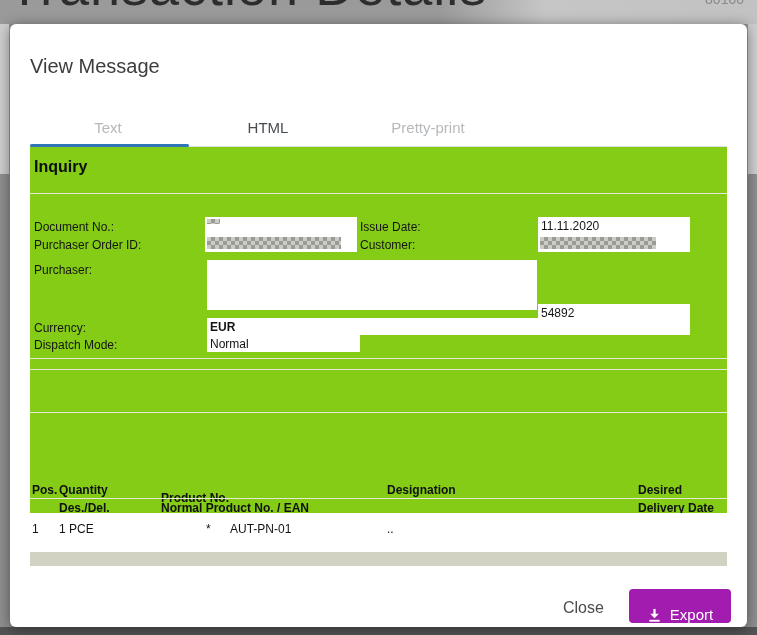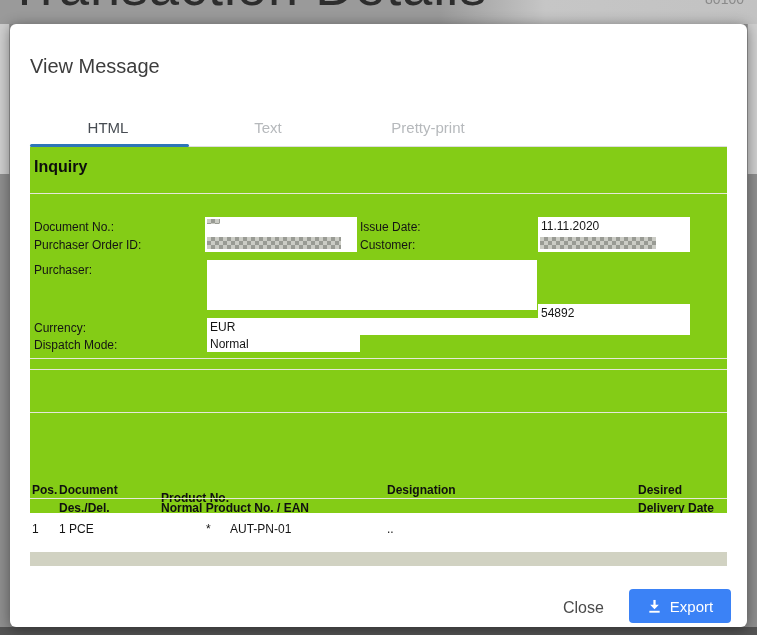--- a/index.html
+++ b/index.html
@@ -96,44 +96,44 @@
   }
 
   
   .close-btn {
     position:absolute; left:545px; top:571px;
     font-size:16px; color:#4b4b4b; background:none; border:none;
     cursor:pointer; font-family:inherit; padding:4px 8px;
   }
   .export-btn {
     position:absolute; left:619px; top:565px; width:102px; height:34px;
-    background:#3b82f6; border:none; border-radius:4px; cursor:pointer;
+    background:#a21caf; border:none; border-radius:4px; cursor:pointer;
     color:#ffffff; font-size:15px; font-family:inherit;
-    display:flex; align-items:center; justify-content:center; gap:8px;
+    display:flex; align-items:flex-end; justify-content:center; gap:8px;
   }
   .export-btn svg { display:block; }
 </style>
 </head>
 <body>
 
 <div class="backdrop-top">
   <div class="backdrop-heading">Transaction Details</div>
   <div class="backdrop-number">80100</div>
 </div>
 <div class="side-sliver-left"></div>
 <div class="side-sliver-right"></div>
 <div class="backdrop-bottom"></div>
 
 <div class="modal">
 
   <div class="modal-title">View Message</div>
 
   <div class="tabs">
+    <div class="tab">Text</div>
     <div class="tab active">HTML</div>
-    <div class="tab">Text</div>
     <div class="tab">Pretty-print</div>
   </div>
   <div class="tab-line"></div>
   <div class="tab-line-active"></div>
 
   <div class="panel">
 
     <div class="abs doc-heading" style="left:4px; top:11px;">Inquiry</div>
     <div class="hairline" style="top:46px;"></div>
 
@@ -157,34 +157,34 @@
     </div>
 
     <div class="whitebox" style="left:177px; top:113px; width:330px; height:50px;">
       <div class="val"></div>
     </div>
 
     <div class="whitebox" style="left:508px; top:113px; width:152px; height:17px;margin-top:44px;">
       <div class="val">54892</div>
     </div>
 
-    <div class="whitebox" style="left:177px; top:171px; width:483px; height:17px;">
+    <div class="whitebox" style="left:177px; top:171px; width:483px; height:17px;font-weight:bold;">
       <div class="val">EUR</div>
     </div>
 
     <div class="whitebox" style="left:177px; top:188px; width:153px; height:17px;">
       <div class="val">Normal</div>
     </div>
 
     <div class="hairline" style="top:211px;"></div>
     <div class="hairline" style="top:222px;"></div>
     <div class="hairline" style="top:265px;"></div>
 
     <div class="abs th" style="left:2px;   top:288px;">Pos.</div>
-    <div class="abs th" style="left:29px;  top:288px;">Document</div>
+    <div class="abs th" style="left:29px;  top:288px;">Quantity</div>
     <div class="abs th" style="left:131px; top:296px;">Product No.</div>
     <div class="abs th" style="left:357px; top:288px;">Designation</div>
     <div class="abs th" style="left:608px; top:288px;">Desired</div>
 
     <div class="abs th" style="left:29px;  top:306px;">Des./Del.</div>
     <div class="abs th" style="left:131px; top:306px;">Normal Product No. / EAN</div>
     <div class="abs th" style="left:608px; top:306px;">Delivery Date</div>
 
     <div class="hairline" style="top:351px;"></div>
   </div>

